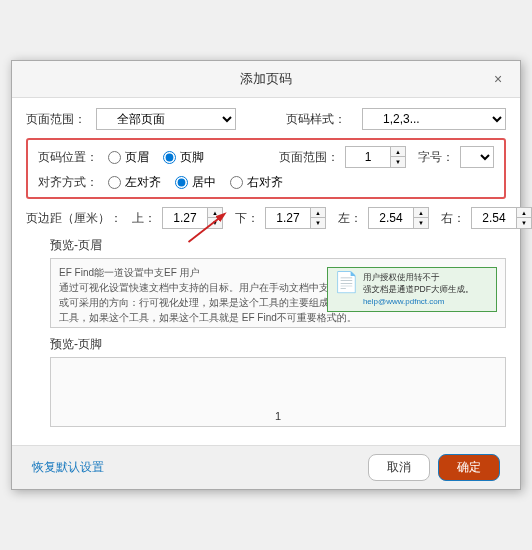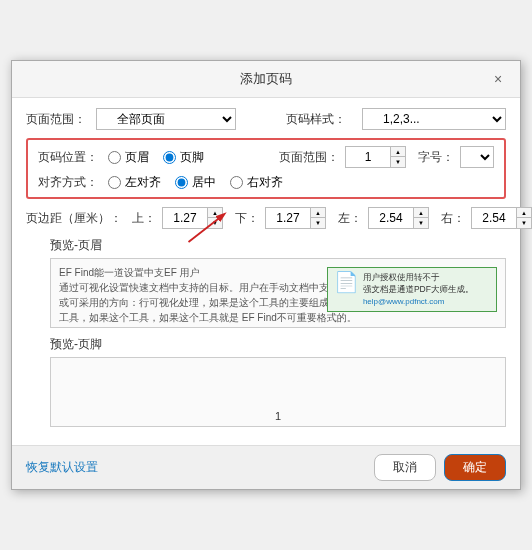--- a/index.html
+++ b/index.html
@@ -152,21 +152,21 @@
       color: #2a6a2a;
       width: 170px;
     }
     .page-number-text {
       font-size: 11px;
       color: #333;
     }
     .footer-bar {
       background: #f0f0f0;
       border-top: 1px solid #ddd;
-      padding: 8px 14px;
+      padding: 8px 20px;
       display: flex;
       align-items: center;
       justify-content: space-between;
     }
     .reset-link {
       color: #1a7abf;
       cursor: pointer;
       font-size: 12px;
       text-decoration: none;
     }

